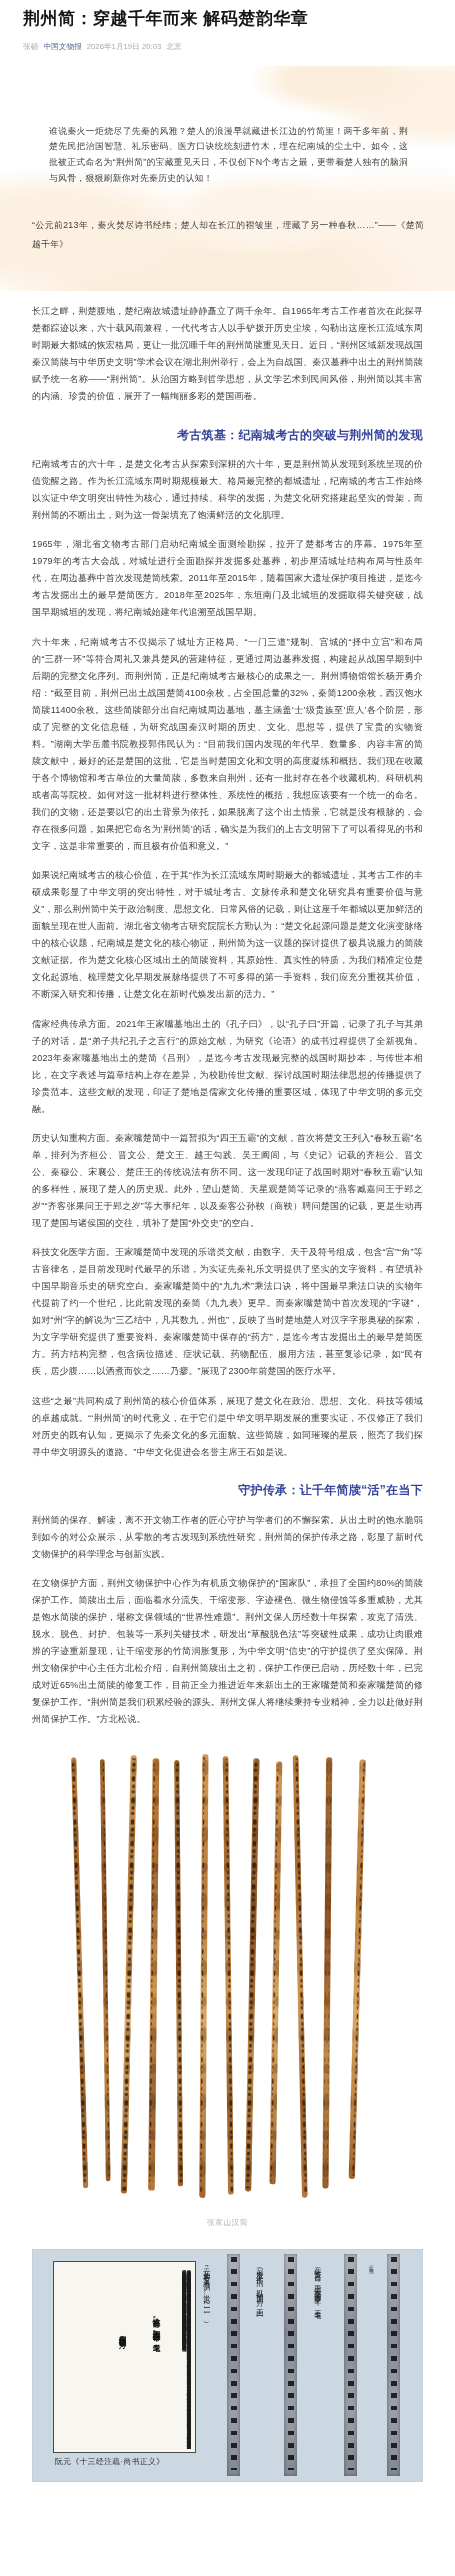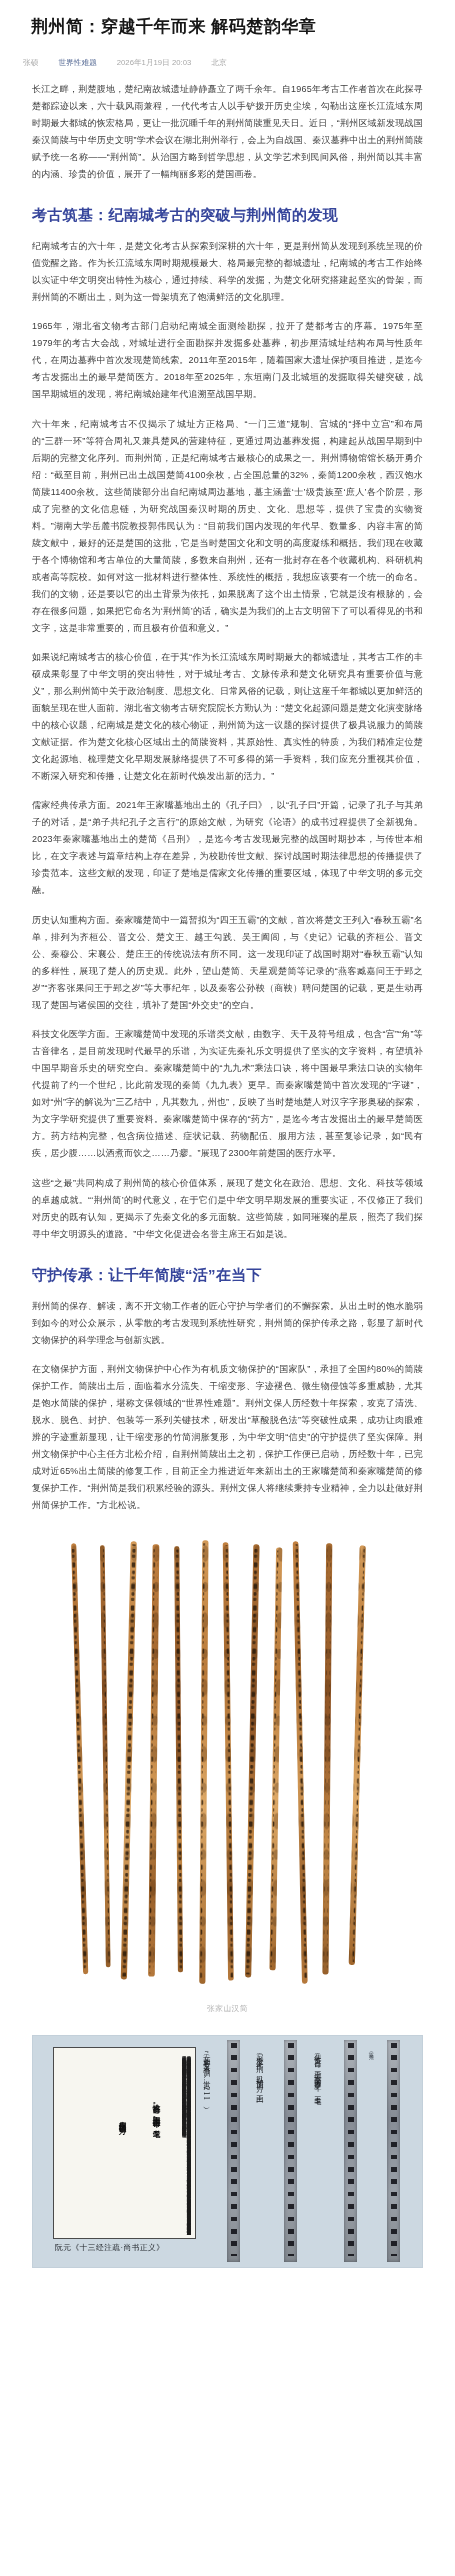--- a/index.html
+++ b/index.html
@@ -1,25 +1,25 @@
 <!DOCTYPE html>
 <html style="font-size:8.2px"><head>
 <meta charset="utf-8">
 <style>
   html,body{margin:0;padding:0;background:#ffffff;}
   .page{
     position:relative;width:455px;height:3298px;margin:0 auto;background:#fff;
     overflow:hidden;font-family:"Liberation Sans","DejaVu Sans",sans-serif;color:#404040;
   }
   .title{
-    margin:8px;padding:8.2px 23px 0 23px;font-size:17px;line-height:1.35;font-weight:bold;
+    margin:0;padding:8.2px 23px 0 23px;font-size:17px;line-height:1.35;font-weight:bold;
     color:#171717;letter-spacing:0.5px;
   }
   .byline{
-    display:flex;gap:20px;align-items:baseline;
+    display:flex;gap:5px;align-items:baseline;
     padding:11.3px 23px 0 23px;font-size:7.7px;color:#a9a9a9;
   }
   .byline .src{color:#576b95;}
   
   .hero{position:relative;margin-top:13.4px;height:225px;}
   .hero-bg{
     position:absolute;inset:0;
     background:
       radial-gradient(88px 36px at 74% 6%,  #fbeedc 55%, rgba(251,238,220,0) 100%),
       radial-gradient(124px 49px at 96% 16%, #fcf1e2 55%, rgba(252,241,226,0) 100%),
@@ -34,22 +34,23 @@
   }
   .quote{
     position:relative;margin:0;padding:30px 31px 0 32px;
     font-size:8.8px;line-height:2.1;text-align:justify;color:#3e3e3e;letter-spacing:0.3px;
   }
   .para{
     margin:12.4px 32px 0 32px;font-size:9px;line-height:1.89;text-align:justify;
     color:#3c3c3c;letter-spacing:0.2px;
   }
   .sec-h{
-    margin:21.6px 32px 0 32px;font-size:15px;line-height:1.4;font-weight:bold;color:#36459b;
+    margin:21.6px 32px 0 32px;font-size:12px;line-height:1.4;font-weight:bold;color:#36459b;
     letter-spacing:0.3px;
+    text-align:right;
   }
   figure{margin:0;padding:0;}
   .fig-slips{margin:24px auto 15px auto;width:319px;}
   .fig-cap{margin-top:11.3px;text-align:center;font-size:7.7px;color:#b3b3b3;letter-spacing:0.5px;}
   
   .blue-panel{
     position:relative;margin:20.6px 32px 0 32px;height:233px;background:#ccd8e1;
     box-shadow:inset 0 0 0 1px #c3d0da;overflow:hidden;
   }
   .bookpage{
@@ -90,25 +91,30 @@
 </style>
 </head>
 <body>
 
 <div class="page">
 
   <h1 class="title">荆州简：穿越千年而来 解码楚韵华章</h1>
 
   <div class="byline">
     <span>张硕</span>
-    <span class="src">世界性难题</span>
+    <span class="src">中国文物报</span>
     <span>2026年1月19日 20:03</span>
     <span>北京</span>
   </div>
 
+  <div class="hero">
+    <div class="hero-bg"></div>
+    <p class="intro">谁说秦火一炬烧尽了先秦的风雅？楚人的浪漫早就藏进长江边的竹简里！两千多年前，荆楚先民把治国智慧、礼乐密码、医方口诀统统刻进竹木，埋在纪南城的尘土中。如今，这批被正式命名为“荆州简”的宝藏重见天日，不仅创下N个考古之最，更带着楚人独有的脑洞与风骨，狠狠刷新你对先秦历史的认知！</p>
+    <p class="quote">“公元前213年，秦火焚尽诗书经纬；楚人却在长江的褶皱里，埋藏了另一种春秋……”——《楚简越千年》</p>
+  </div>
 
   <p class="para">长江之畔，荆楚腹地，楚纪南故城遗址静静矗立了两千余年。自1965年考古工作者首次在此探寻楚都踪迹以来，六十载风雨兼程，一代代考古人以手铲拨开历史尘埃，勾勒出这座长江流域东周时期最大都城的恢宏格局，更让一批沉睡千年的荆州简牍重见天日。近日，“荆州区域新发现战国秦汉简牍与中华历史文明”学术会议在湖北荆州举行，会上为自战国、秦汉墓葬中出土的荆州简牍赋予统一名称——“荆州简”。从治国方略到哲学思想，从文学艺术到民间风俗，荆州简以其丰富的内涵、珍贵的价值，展开了一幅绚丽多彩的楚国画卷。</p>
 
   <h2 class="sec-h">考古筑基：纪南城考古的突破与荆州简的发现</h2>
 
   <p class="para">纪南城考古的六十年，是楚文化考古从探索到深耕的六十年，更是荆州简从发现到系统呈现的价值觉醒之路。作为长江流域东周时期规模最大、格局最完整的都城遗址，纪南城的考古工作始终以实证中华文明突出特性为核心，通过持续、科学的发掘，为楚文化研究搭建起坚实的骨架，而荆州简的不断出土，则为这一骨架填充了饱满鲜活的文化肌理。</p>
   <p class="para">1965年，湖北省文物考古部门启动纪南城全面测绘勘探，拉开了楚都考古的序幕。1975年至1979年的考古大会战，对城址进行全面勘探并发掘多处墓葬，初步厘清城址结构布局与性质年代，在周边墓葬中首次发现楚简线索。2011年至2015年，随着国家大遗址保护项目推进，是迄今考古发掘出土的最早楚简医方。2018年至2025年，东垣南门及北城垣的发掘取得关键突破，战国早期城垣的发现，将纪南城始建年代追溯至战国早期。</p>
   <p class="para">六十年来，纪南城考古不仅揭示了城址方正格局、“一门三道”规制、宫城的“择中立宫”和布局的“三群一环”等符合周礼又兼具楚风的营建特征，更通过周边墓葬发掘，构建起从战国早期到中后期的完整文化序列。而荆州简，正是纪南城考古最核心的成果之一。荆州博物馆馆长杨开勇介绍：“截至目前，荆州已出土战国楚简4100余枚，占全国总量的32%，秦简1200余枚，西汉饱水简牍11400余枚。这些简牍部分出自纪南城周边墓地，墓主涵盖‘士’级贵族至‘庶人’各个阶层，形成了完整的文化信息链，为研究战国秦汉时期的历史、文化、思想等，提供了宝贵的实物资料。”湖南大学岳麓书院教授郭伟民认为：“目前我们国内发现的年代早、数量多、内容丰富的简牍文献中，最好的还是楚国的这批，它是当时楚国文化和文明的高度凝练和概括。我们现在收藏于各个博物馆和考古单位的大量简牍，多数来自荆州，还有一批封存在各个收藏机构、科研机构或者高等院校。如何对这一批材料进行整体性、系统性的概括，我想应该要有一个统一的命名。我们的文物，还是要以它的出土背景为依托，如果脱离了这个出土情景，它就是没有根脉的，会存在很多问题，如果把它命名为‘荆州简’的话，确实是为我们的上古文明留下了可以看得见的书和文字，这是非常重要的，而且极有价值和意义。”</p>
   <p class="para">如果说纪南城考古的核心价值，在于其“作为长江流域东周时期最大的都城遗址，其考古工作的丰硕成果彰显了中华文明的突出特性，对于城址考古、文脉传承和楚文化研究具有重要价值与意义”，那么荆州简中关于政治制度、思想文化、日常风俗的记载，则让这座千年都城以更加鲜活的面貌呈现在世人面前。湖北省文物考古研究院院长方勤认为：“楚文化起源问题是楚文化演变脉络中的核心议题，纪南城是楚文化的核心物证，荆州简为这一议题的探讨提供了极具说服力的简牍文献证据。作为楚文化核心区域出土的简牍资料，其原始性、真实性的特质，为我们精准定位楚文化起源地、梳理楚文化早期发展脉络提供了不可多得的第一手资料，我们应充分重视其价值，不断深入研究和传播，让楚文化在新时代焕发出新的活力。”</p>
 

